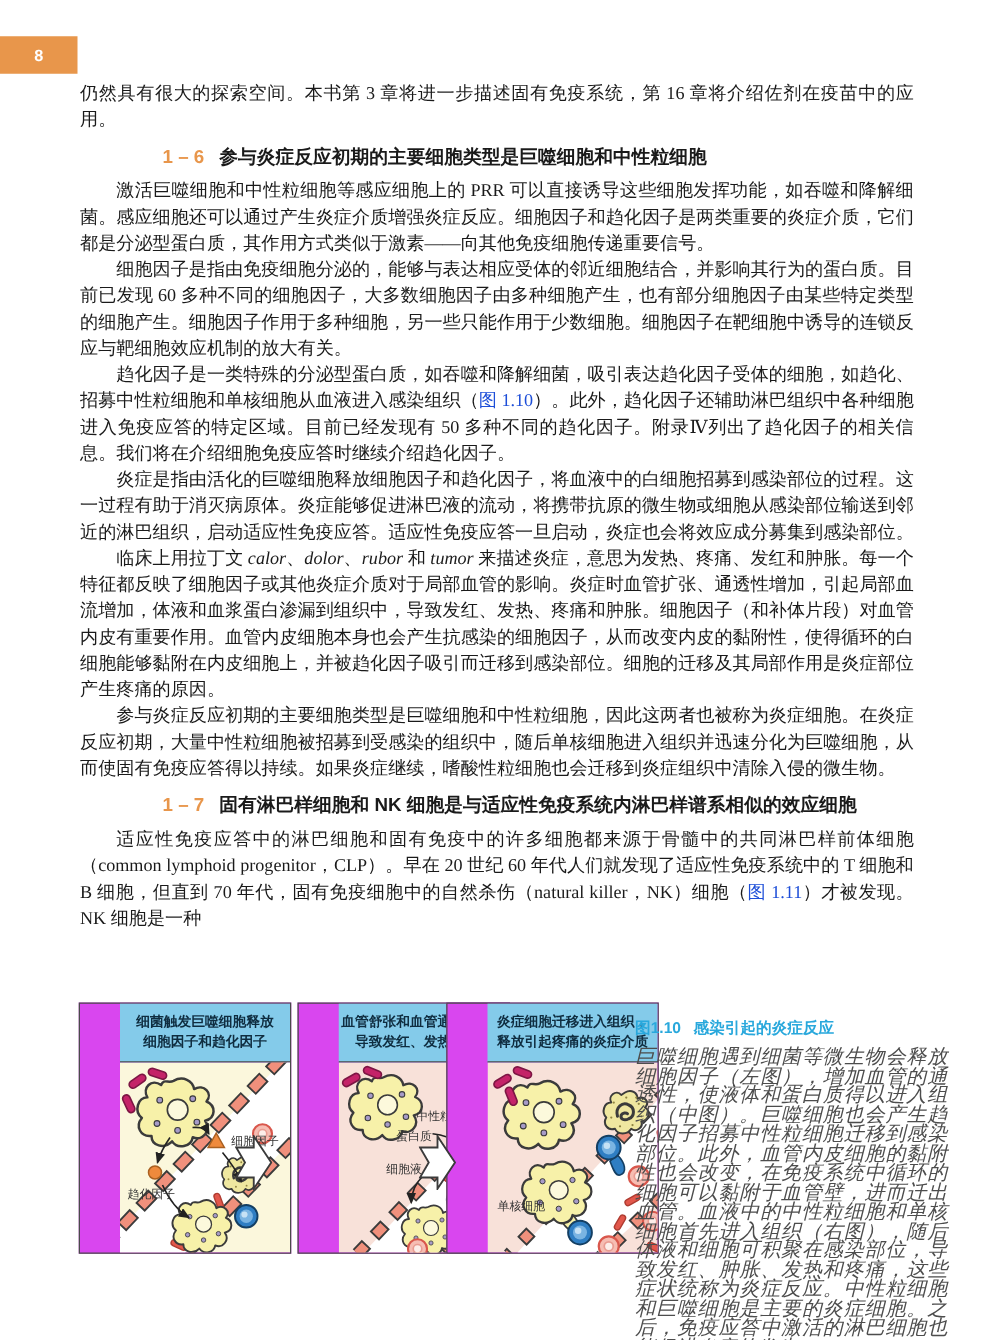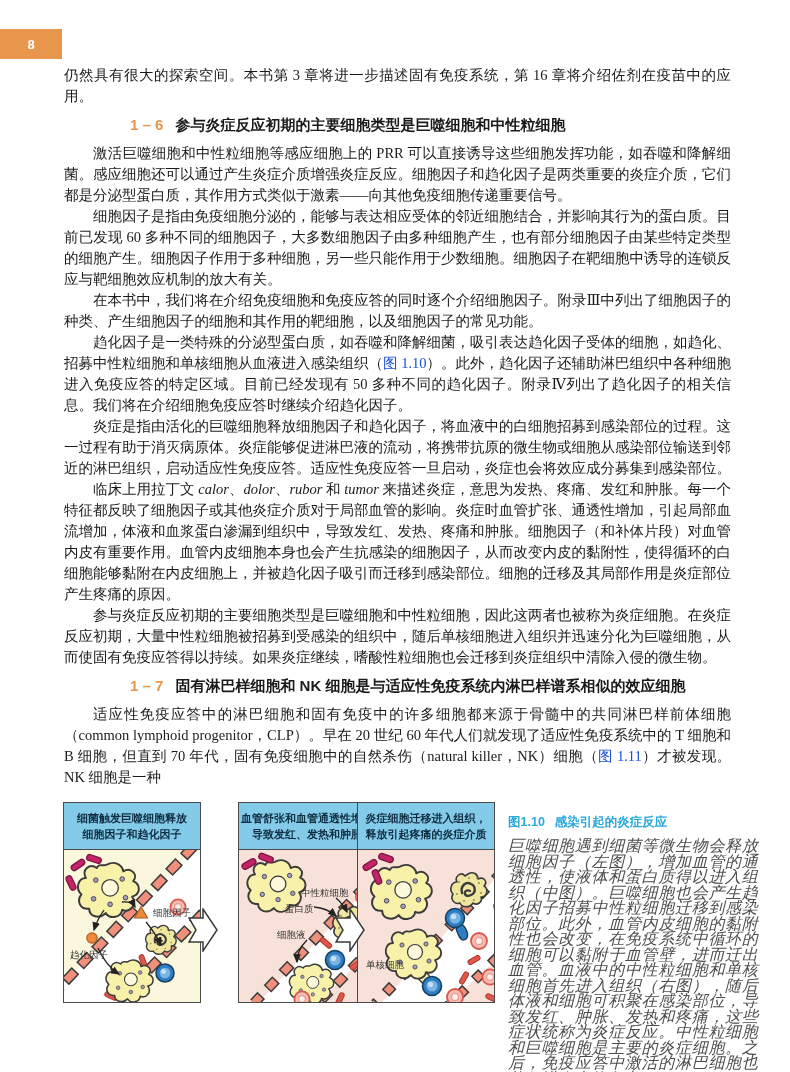--- a/index.html
+++ b/index.html
@@ -18,21 +18,21 @@
               line-height:21px;text-align:justify;}
   .text-block p{margin:0;text-indent:2em;}
   .text-block p.noind{text-indent:0;}
   h2.sec{margin:9px 0 8px 30px;font:bold 15px "Liberation Sans",sans-serif;color:#1a1a1a;}
   .secnum{color:#E8964B;margin-right:12px;margin-left:36px;}
   .sg-ref{color:#1d4ed8;}
   .sg-it{font-style:italic;}
 
   
   .figure{position:absolute;left:0;top:800px;width:790px;height:262px;}
-  .panel{position:absolute;top:2px;width:136px;border:1.6px solid #4a4a4a;background:#fde047;}
+  .panel{position:absolute;top:2px;width:136px;border:1.6px solid #4a4a4a;background:#d946ef;padding-left:32px;}
   .panel.pp1{left:63px;} .panel.pp2{left:210px;margin-left:28px;} .panel.pp3{left:357px;}
   .panel-hd{height:46px;background:#84CBEA;border-bottom:1.6px solid #4a4a4a;
             display:flex;flex-direction:column;align-items:center;justify-content:center;
             font:bold 11px/1.5 "Liberation Sans",sans-serif;color:#0F2D40;text-align:center;}
   .panel svg.art{display:block;}
   .flow-arrow{position:absolute;top:108px;z-index:3;}
   .fa1{left:188px;} .fa2{left:335px;}
 
   .figcap{position:absolute;left:508px;top:14px;width:250px;}
   .figcap-title{font:bold 12.5px "Liberation Sans",sans-serif;color:#29A8DC;margin-bottom:7px;}
@@ -114,21 +114,20 @@
 
   <main class="text-block">
     <p class="noind"><span>仍然具有很大的探索空间。本书第 3 章将进一步描述固有免疫系统，第 16 章将介绍佐剂在疫苗中的应用。</span></p>
 
     <h2 class="sec">
       <span class="secnum">1 – 6</span><span>参与炎症反应初期的主要细胞类型是巨噬细胞和中性粒细胞</span>
     </h2>
 
     <p><span>激活巨噬细胞和中性粒细胞等感应细胞上的 PRR 可以直接诱导这些细胞发挥功能，如吞噬和降解细菌。感应细胞还可以通过产生炎症介质增强炎症反应。细胞因子和趋化因子是两类重要的炎症介质，它们都是分泌型蛋白质，其作用方式类似于激素——向其他免疫细胞传递重要信号。</span></p>
     <p><span>细胞因子是指由免疫细胞分泌的，能够与表达相应受体的邻近细胞结合，并影响其行为的蛋白质。目前已发现 60 多种不同的细胞因子，大多数细胞因子由多种细胞产生，也有部分细胞因子由某些特定类型的细胞产生。细胞因子作用于多种细胞，另一些只能作用于少数细胞。细胞因子在靶细胞中诱导的连锁反应与靶细胞效应机制的放大有关。</span></p>
-    <p><span>在本书中，我们将在介绍免疫细胞和免疫应答的同时逐个介绍细胞因子。附录Ⅲ中列出了细胞因子的种类、产生细胞因子的细胞和其作用的靶细胞，以及细胞因子的常见功能。</span></p>
     <p><span>趋化因子是一类特殊的分泌型蛋白质，如吞噬和降解细菌，吸引表达趋化因子受体的细胞，如趋化、招募中性粒细胞和单核细胞从血液进入感染组织（</span><span class="sg-ref">图 1.10</span><span>）。此外，趋化因子还辅助淋巴组织中各种细胞进入免疫应答的特定区域。目前已经发现有 50 多种不同的趋化因子。附录Ⅳ列出了趋化因子的相关信息。我们将在介绍细胞免疫应答时继续介绍趋化因子。</span></p>
     <p><span>炎症是指由活化的巨噬细胞释放细胞因子和趋化因子，将血液中的白细胞招募到感染部位的过程。这一过程有助于消灭病原体。炎症能够促进淋巴液的流动，将携带抗原的微生物或细胞从感染部位输送到邻近的淋巴组织，启动适应性免疫应答。适应性免疫应答一旦启动，炎症也会将效应成分募集到感染部位。</span></p>
     <p><span>临床上用拉丁文 </span><span class="sg-it">calor</span><span>、</span><span class="sg-it">dolor</span><span>、</span><span class="sg-it">rubor</span><span> 和 </span><span class="sg-it">tumor</span><span> 来描述炎症，意思为发热、疼痛、发红和肿胀。每一个特征都反映了细胞因子或其他炎症介质对于局部血管的影响。炎症时血管扩张、通透性增加，引起局部血流增加，体液和血浆蛋白渗漏到组织中，导致发红、发热、疼痛和肿胀。细胞因子（和补体片段）对血管内皮有重要作用。血管内皮细胞本身也会产生抗感染的细胞因子，从而改变内皮的黏附性，使得循环的白细胞能够黏附在内皮细胞上，并被趋化因子吸引而迁移到感染部位。细胞的迁移及其局部作用是炎症部位产生疼痛的原因。</span></p>
     <p><span>参与炎症反应初期的主要细胞类型是巨噬细胞和中性粒细胞，因此这两者也被称为炎症细胞。在炎症反应初期，大量中性粒细胞被招募到受感染的组织中，随后单核细胞进入组织并迅速分化为巨噬细胞，从而使固有免疫应答得以持续。如果炎症继续，嗜酸性粒细胞也会迁移到炎症组织中清除入侵的微生物。</span></p>
 
     <h2 class="sec">
       <span class="secnum">1 – 7</span><span>固有淋巴样细胞和 NK 细胞是与适应性免疫系统内淋巴样谱系相似的效应细胞</span>
     </h2>
 
     <p><span>适应性免疫应答中的淋巴细胞和固有免疫中的许多细胞都来源于骨髓中的共同淋巴样前体细胞（common lymphoid progenitor，CLP）。早在 20 世纪 60 年代人们就发现了适应性免疫系统中的 T 细胞和 B 细胞，但直到 70 年代，固有免疫细胞中的自然杀伤（natural killer，NK）细胞（</span><span class="sg-ref">图 1.11</span><span>）才被发现。NK 细胞是一种</span></p>

